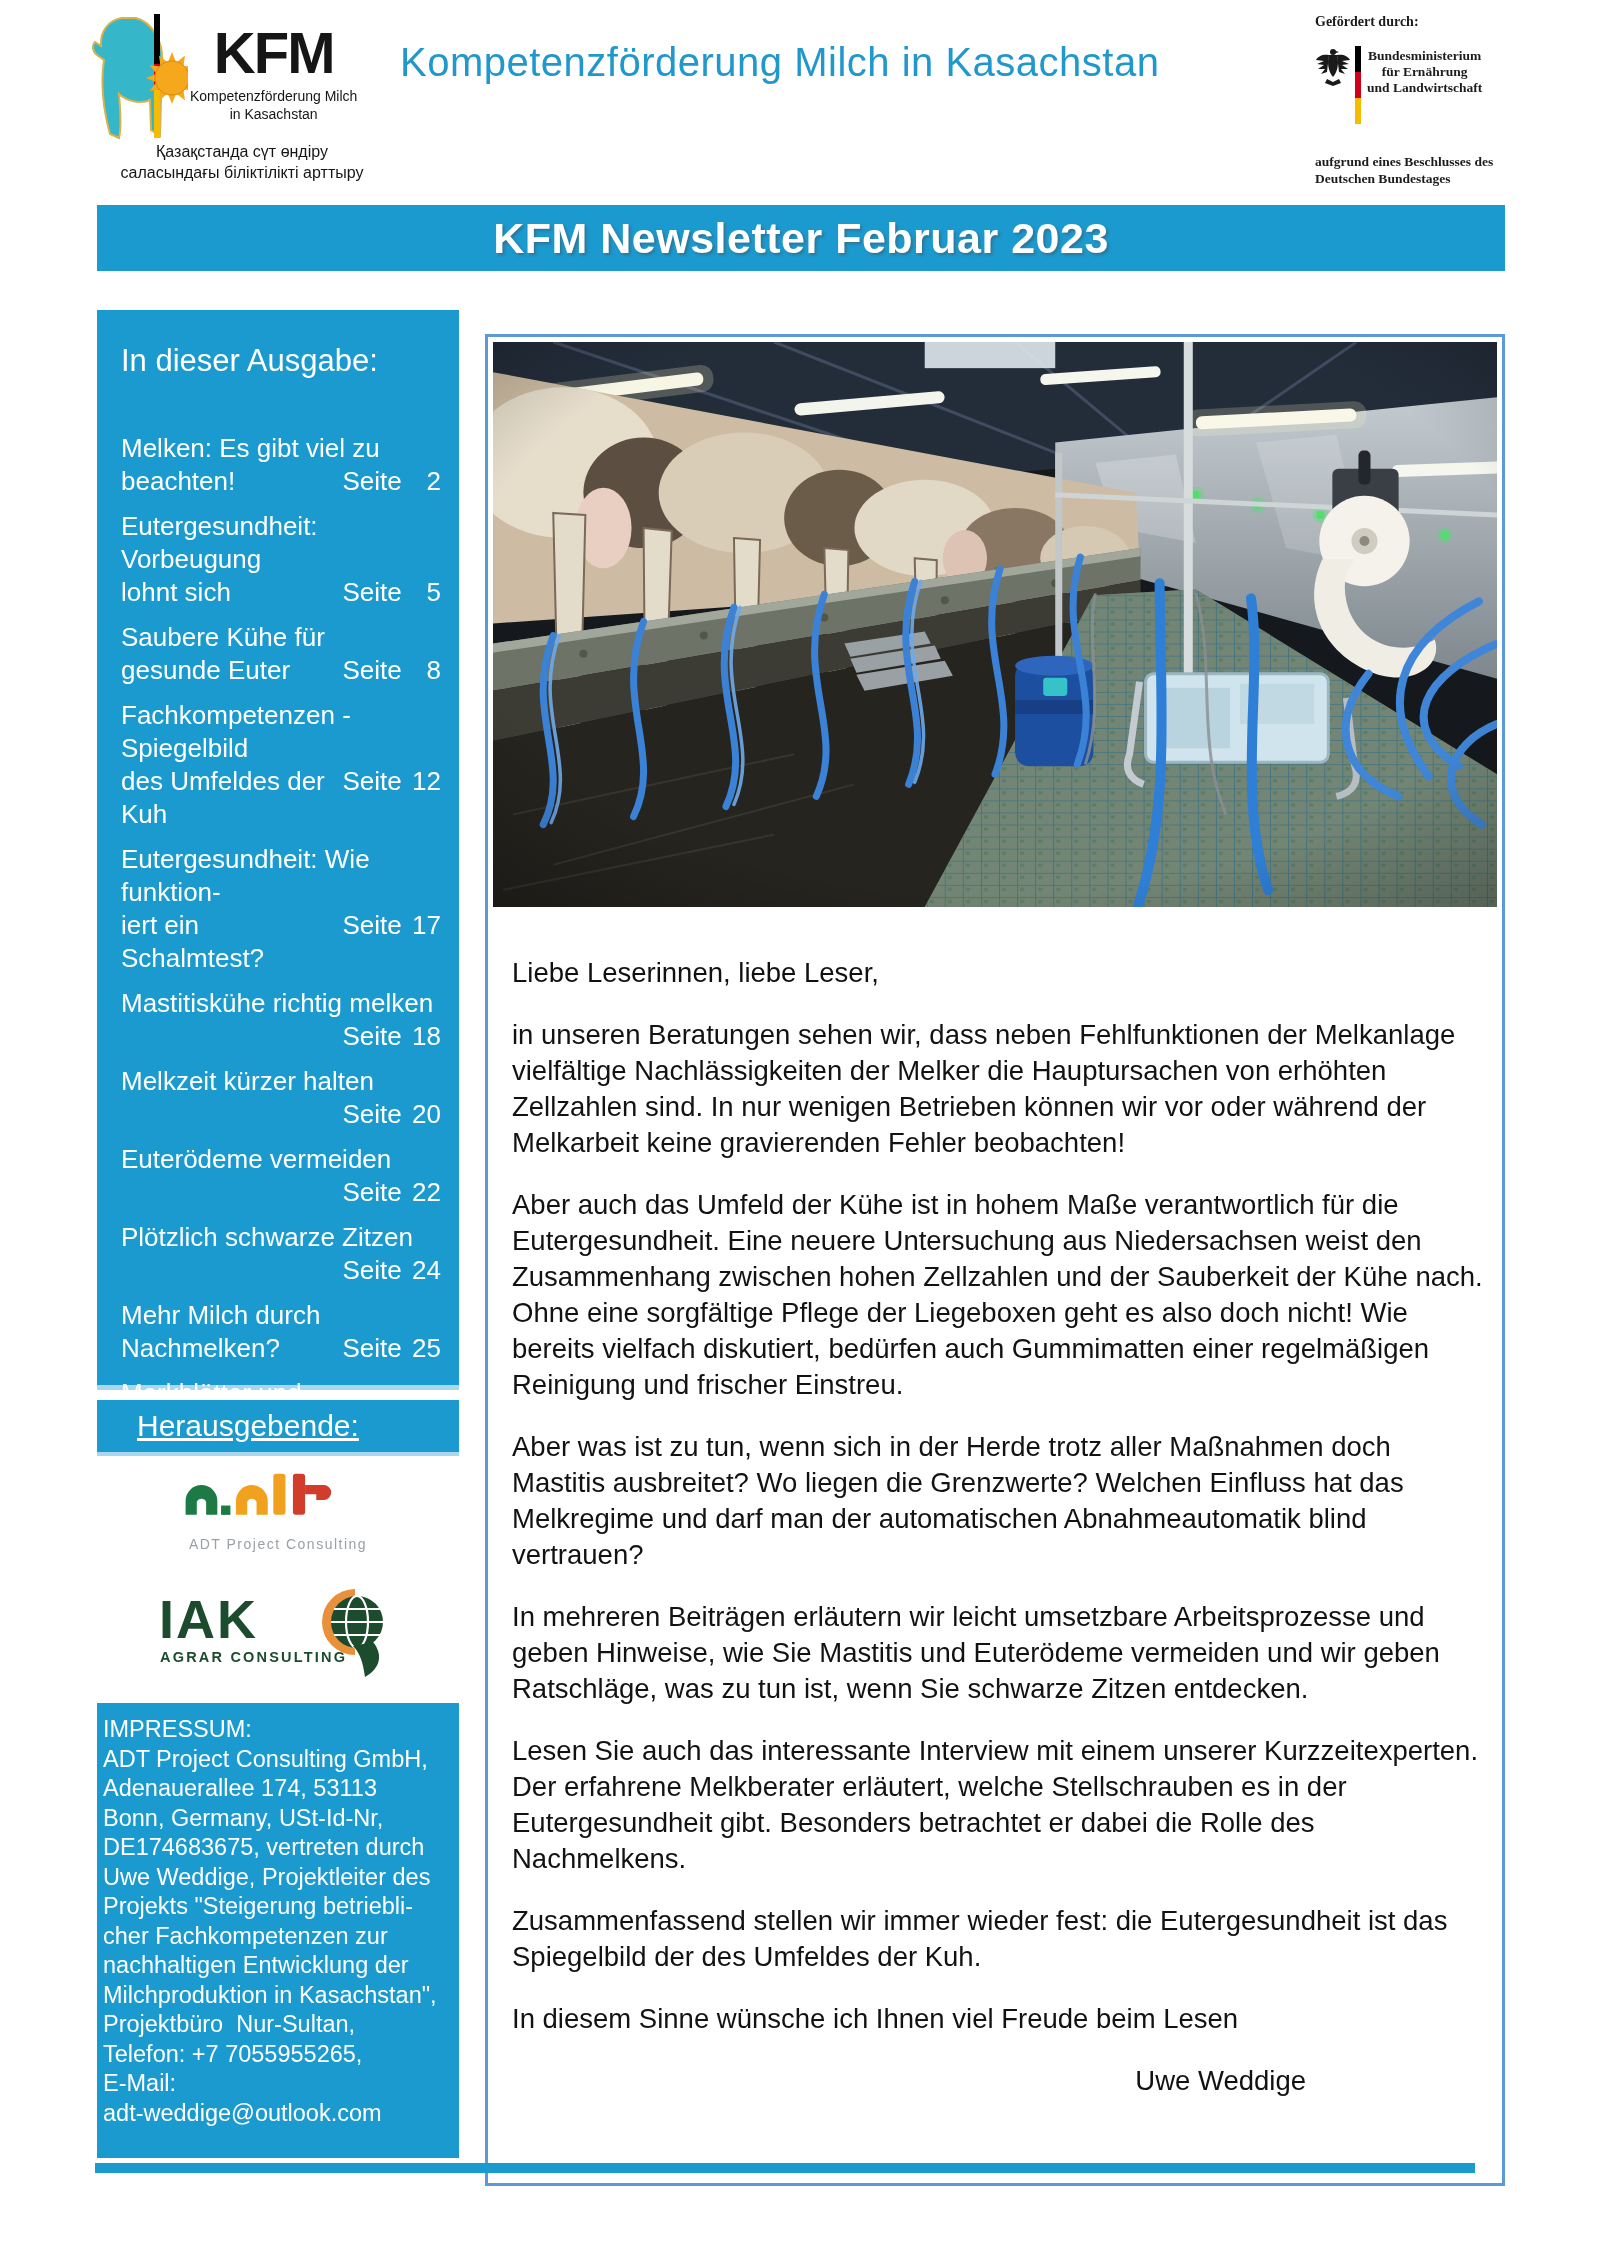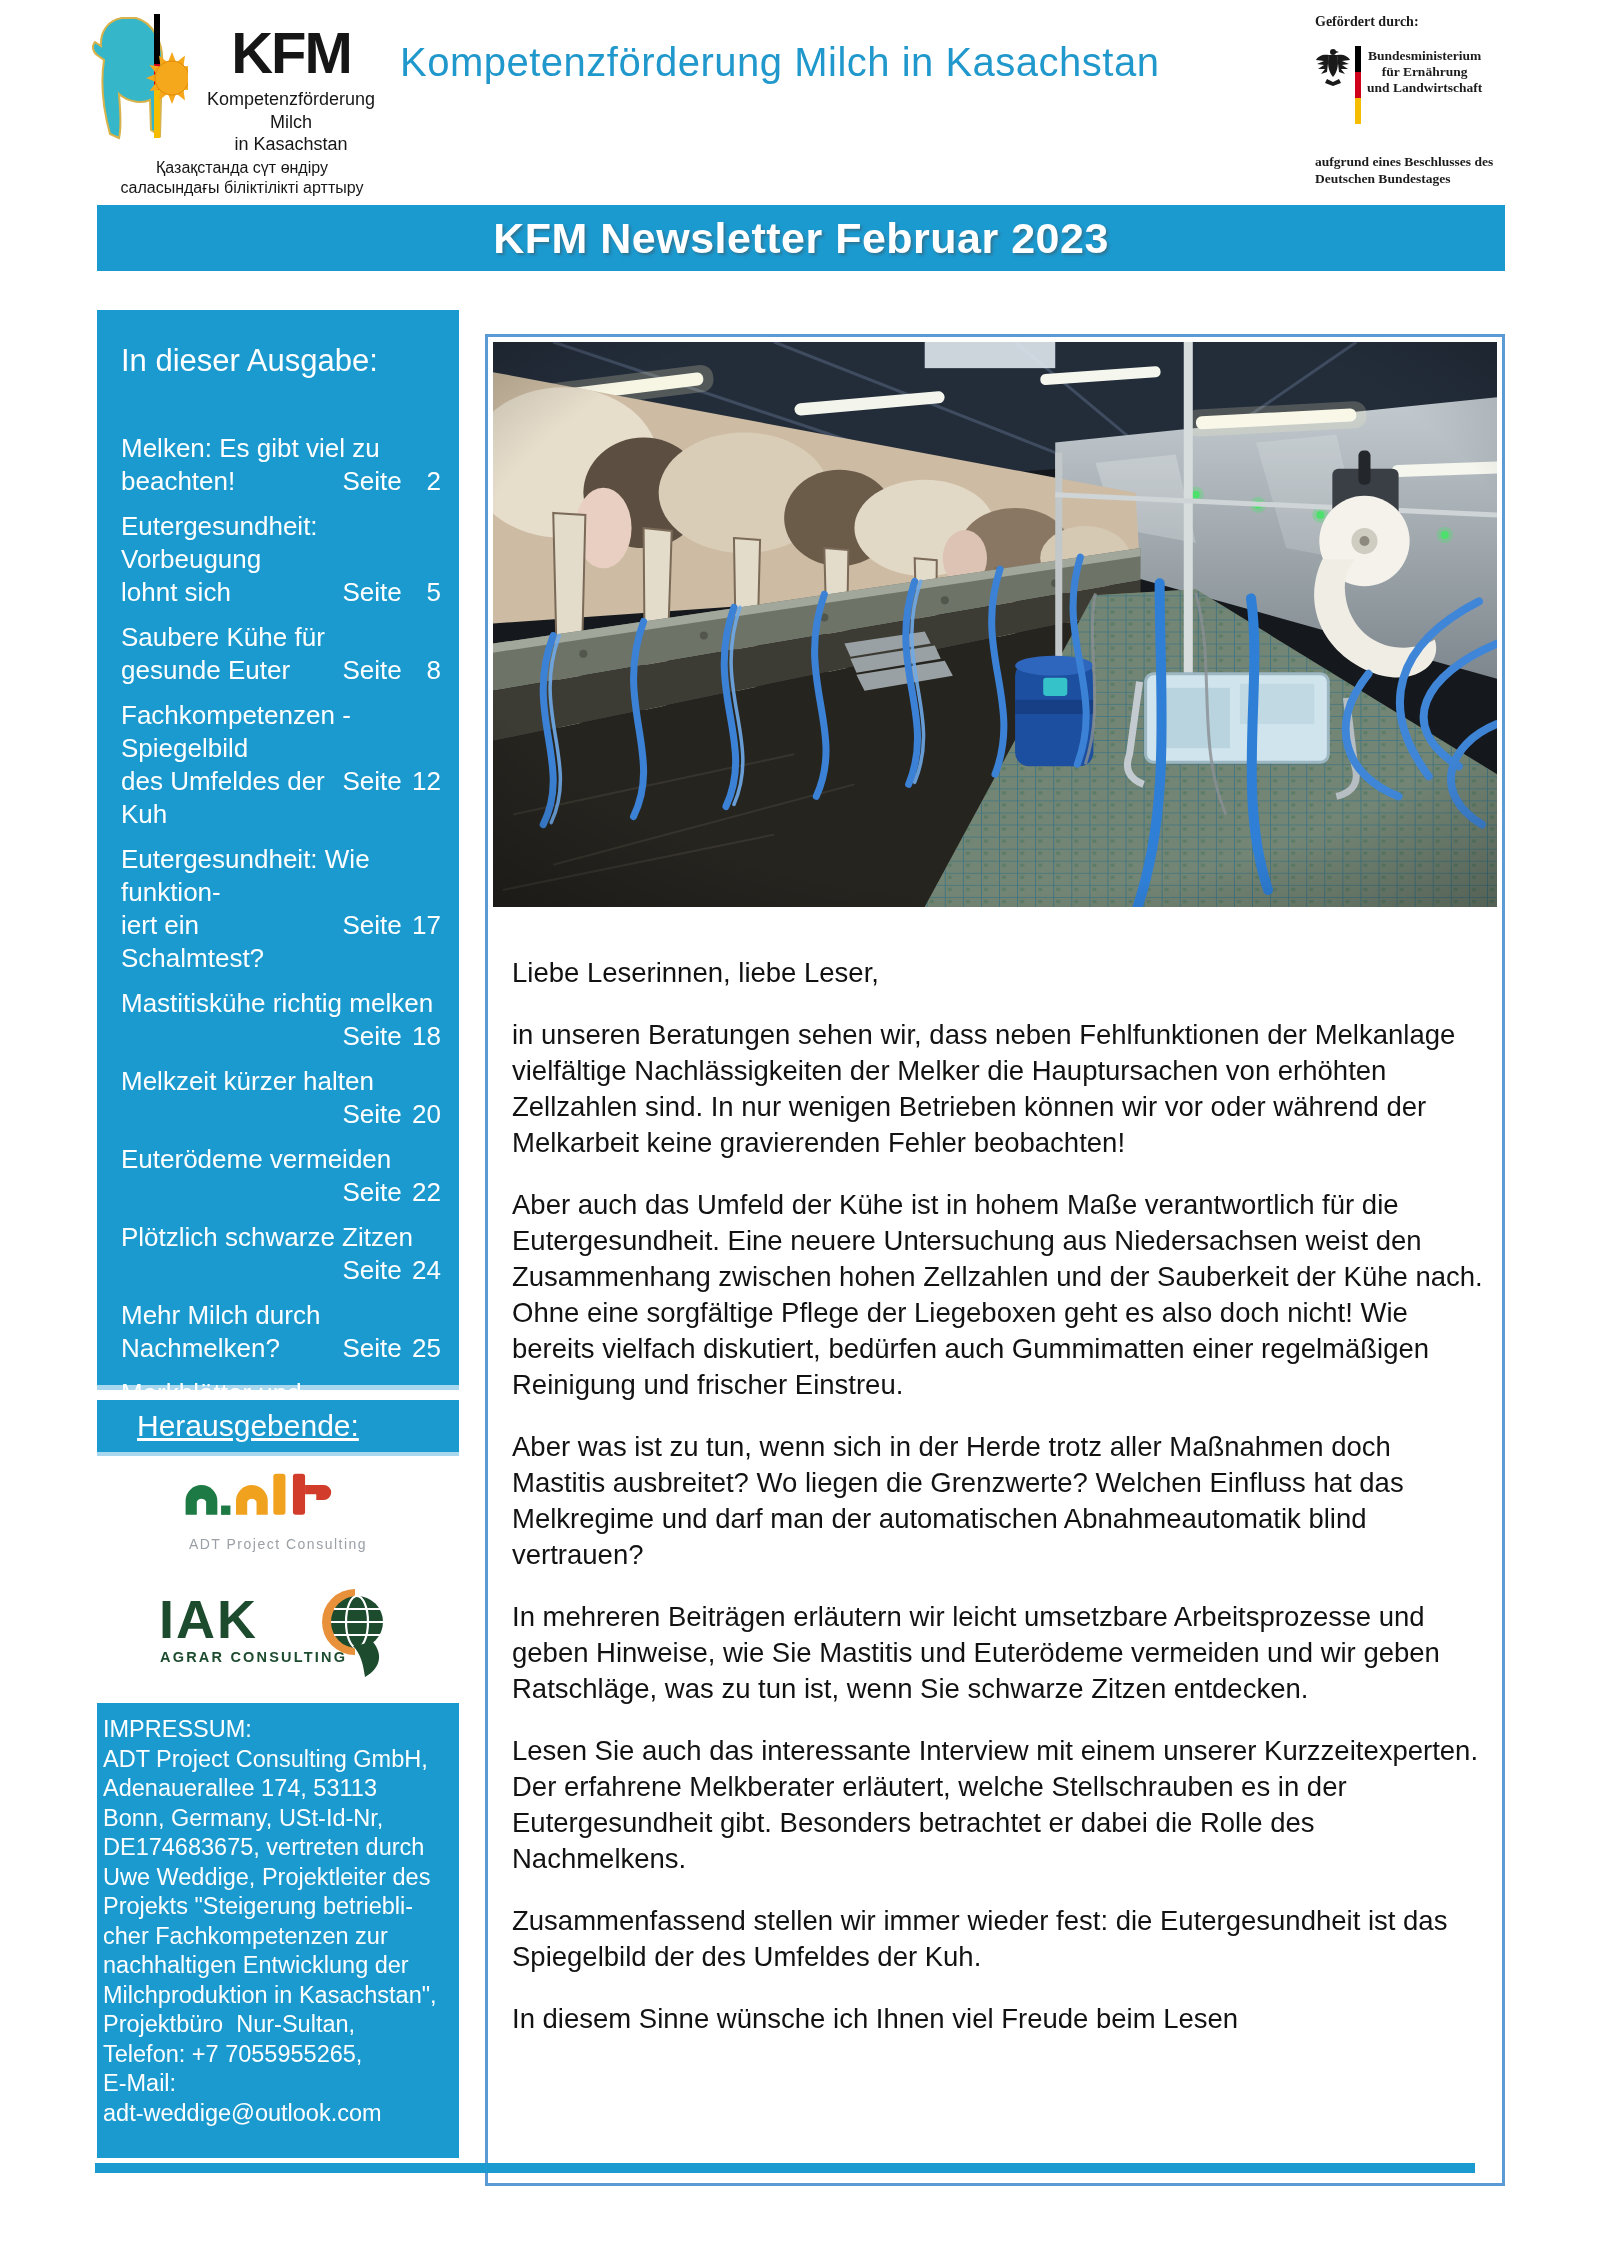--- a/index.html
+++ b/index.html
@@ -4,21 +4,21 @@
 <style>
   html,body{margin:0;padding:0;background:#ffffff;}
   .page{position:relative;width:1600px;height:2263px;background:#fff;overflow:hidden;
         font-family:"Liberation Sans",sans-serif;color:#111;}
   
   .kfm-logo{position:absolute;left:92px;top:12px;width:300px;height:182px;}
   .kfm-row{display:flex;align-items:flex-start;}
   .kfm-cow{width:96px;height:128px;flex:0 0 auto;}
   .kfm-textcol{margin-left:2px;padding-top:12px;text-align:center;}
   .kfm-wordmark{font-size:58px;font-weight:bold;letter-spacing:-2px;color:#161616;line-height:1;}
-  .kfm-sub{font-size:18px;color:#161616;line-height:1.25;margin-top:6px;}
+  .kfm-sub{font-size:14px;color:#161616;line-height:1.25;margin-top:6px;}
   .kfm-kz{font-size:16px;color:#161616;line-height:1.3;text-align:center;margin-top:2px;}
   .page-title{position:absolute;left:400px;top:40px;width:820px;font-size:40px;
               color:#2098cc;letter-spacing:.5px;}
   .funding{position:absolute;left:1315px;top:14px;width:180px;
            font-family:"Liberation Serif",serif;color:#1c1c1c;}
   .funding-label{font-size:14px;font-weight:bold;margin-bottom:16px;}
   .funding-row{display:flex;align-items:flex-start;text-align:center;}
   .eagle{width:36px;height:42px;flex:0 0 auto;}
   .tricolor{width:6px;height:78px;margin:0 6px 0 4px;flex:0 0 auto;display:flex;flex-direction:column;}
   .tricolor span{flex:1;}
@@ -516,17 +516,18 @@
       <div class="greeting">Liebe Leserinnen, liebe Leser,</div>
       <div id="paragraphs">
           <p>in unseren Beratungen sehen wir, dass neben Fehlfunktionen der Melkanlage vielfältige Nachlässigkeiten der Melker die Hauptursachen von erhöhten Zellzahlen sind. In nur wenigen Betrieben können wir vor oder während der Melkarbeit keine gravierenden Fehler beobachten!</p>
           <p>Aber auch das Umfeld der Kühe ist in hohem Maße verantwortlich für die Eutergesundheit. Eine neuere Untersuchung aus Niedersachsen weist den Zusammenhang zwischen hohen Zellzahlen und der Sauberkeit der Kühe nach. Ohne eine sorgfältige Pflege der Liegeboxen geht es also doch nicht! Wie bereits vielfach diskutiert, bedürfen auch Gummimatten einer regelmäßigen Reinigung und frischer Einstreu.</p>
           <p>Aber was ist zu tun, wenn sich in der Herde trotz aller Maßnahmen doch Mastitis ausbreitet? Wo liegen die Grenzwerte? Welchen Einfluss hat das Melkregime und darf man der automatischen Abnahmeautomatik blind vertrauen?</p>
           <p>In mehreren Beiträgen erläutern wir leicht umsetzbare Arbeitsprozesse und geben Hinweise, wie Sie Mastitis und Euterödeme vermeiden und wir geben Ratschläge, was zu tun ist, wenn Sie schwarze Zitzen entdecken.</p>
           <p>Lesen Sie auch das interessante Interview mit einem unserer Kurzzeitexperten. Der erfahrene Melkberater erläutert, welche Stellschrauben es in der Eutergesundheit gibt. Besonders betrachtet er dabei die Rolle des Nachmelkens.</p>
           <p>Zusammenfassend stellen wir immer wieder fest: die Eutergesundheit ist das Spiegelbild der des Umfeldes der Kuh.</p>
           <p>In diesem Sinne wünsche ich Ihnen viel Freude beim Lesen</p>
         </div>
+      <div class="signature">Uwe Weddige</div>
     </div>
   </div>
 
   <div class="bottom-bar"></div>
 </div>
 
 </body></html>

